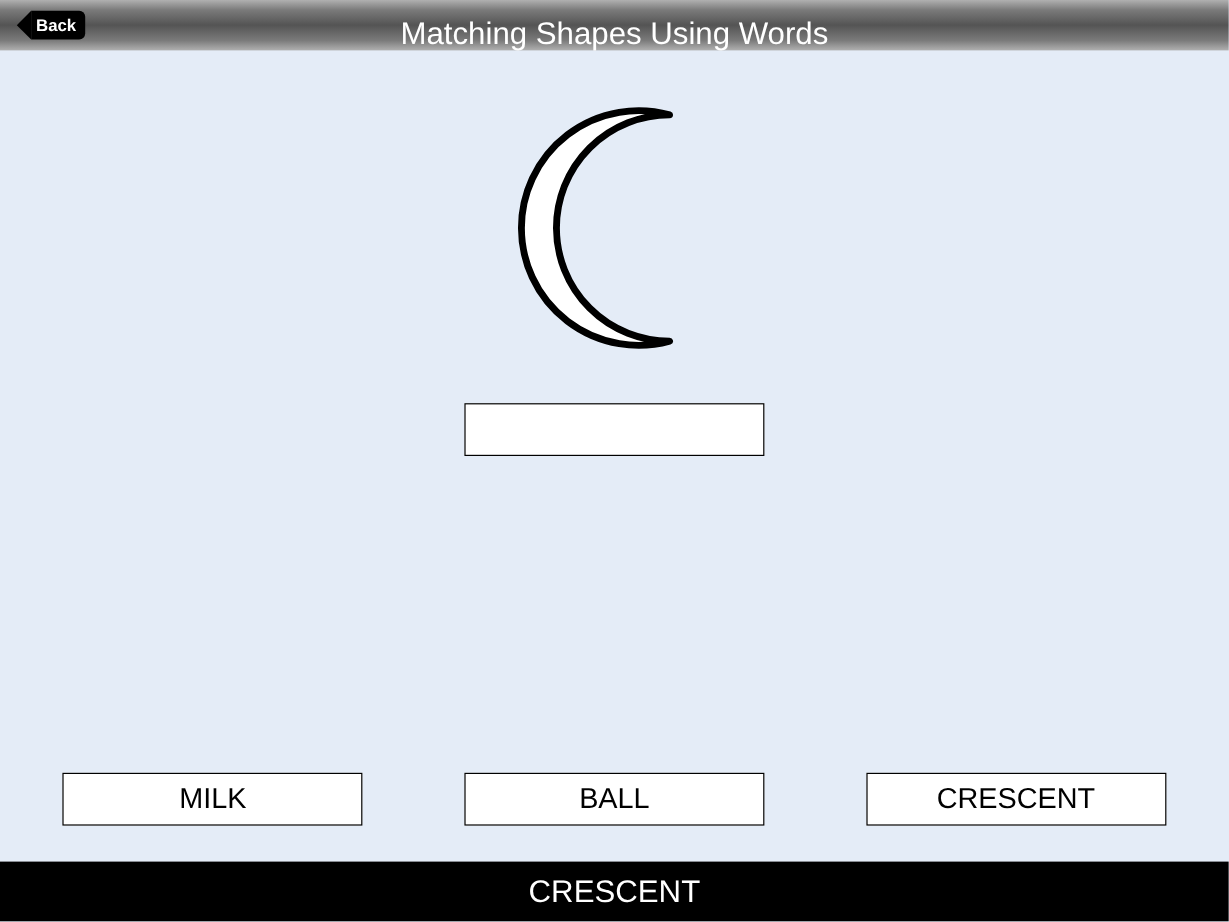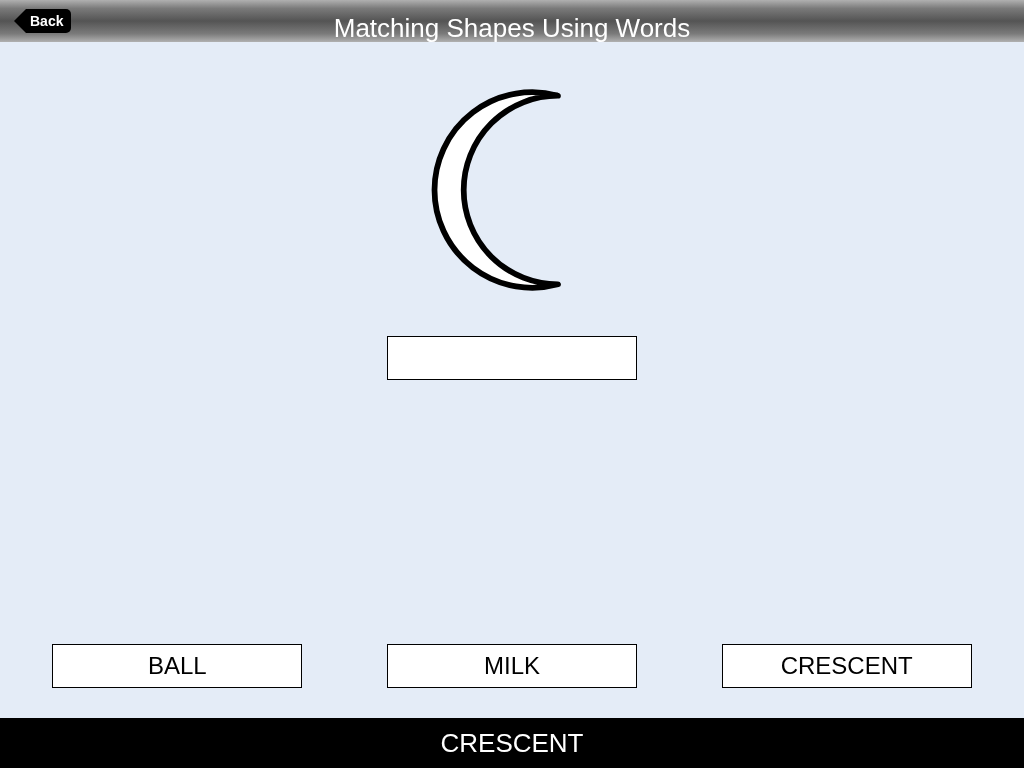--- a/index.html
+++ b/index.html
@@ -127,24 +127,24 @@
                A 68 68 0 1 1 140 18 Z" fill="#ffffff" stroke="#000000" stroke-width="5" stroke-linejoin="round"></path>
     </svg>
   </div>
 
   <div class="answer-slot">
     <span></span>
   </div>
 
   <div class="options">
     <div class="option">
-      <span>BALL</span>
+      <span>MILK</span>
     </div>
     <div class="option">
-      <span>MILK</span>
+      <span>BALL</span>
     </div>
     <div class="option">
       <span>CRESCENT</span>
     </div>
   </div>
 
 </div>
 
 <div class="footer">
   <div class="footer-text">CRESCENT</div>

